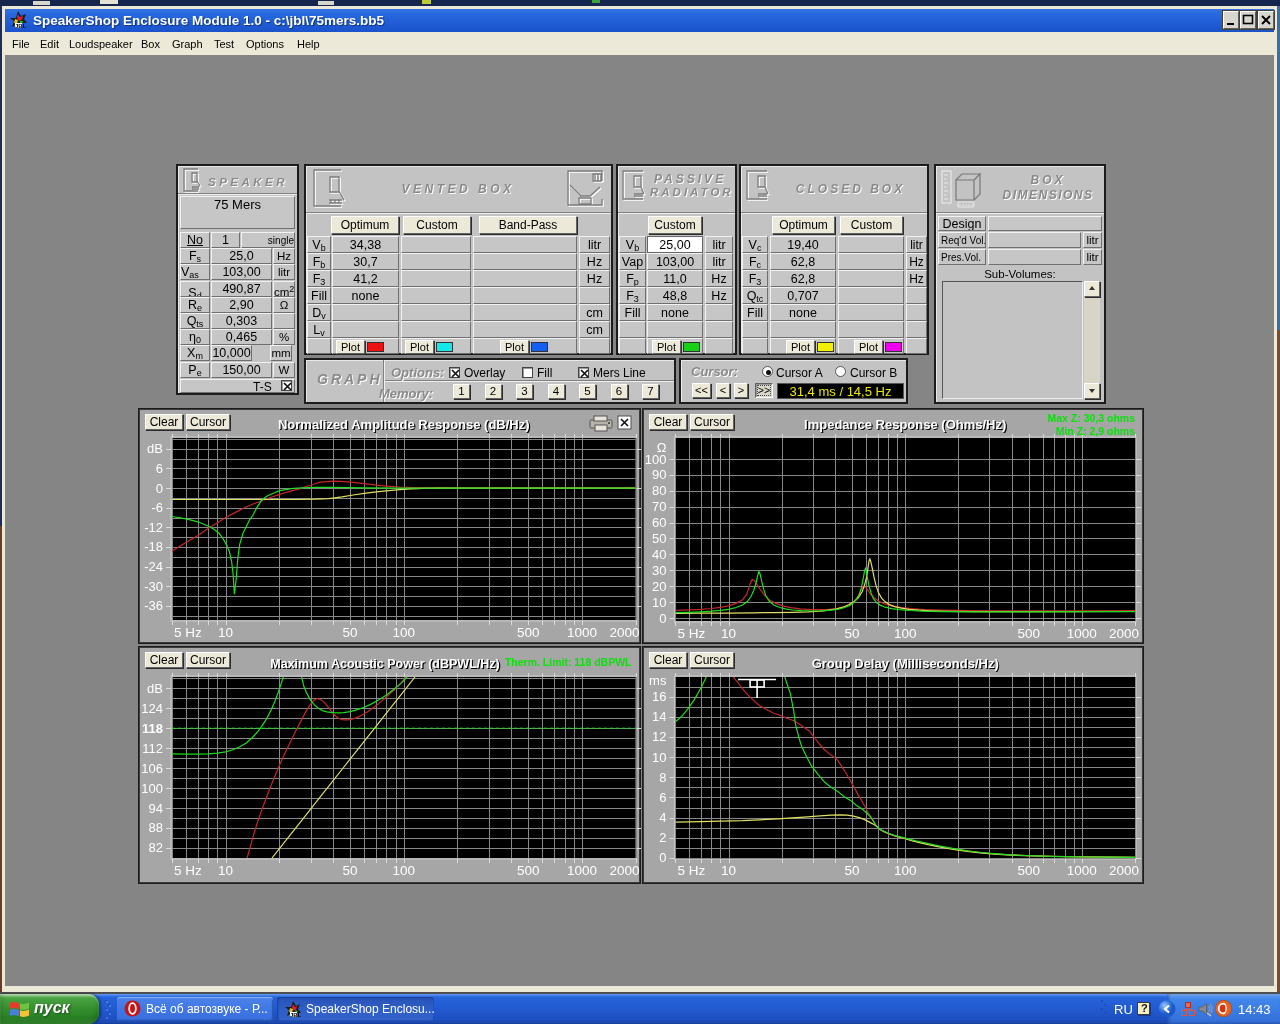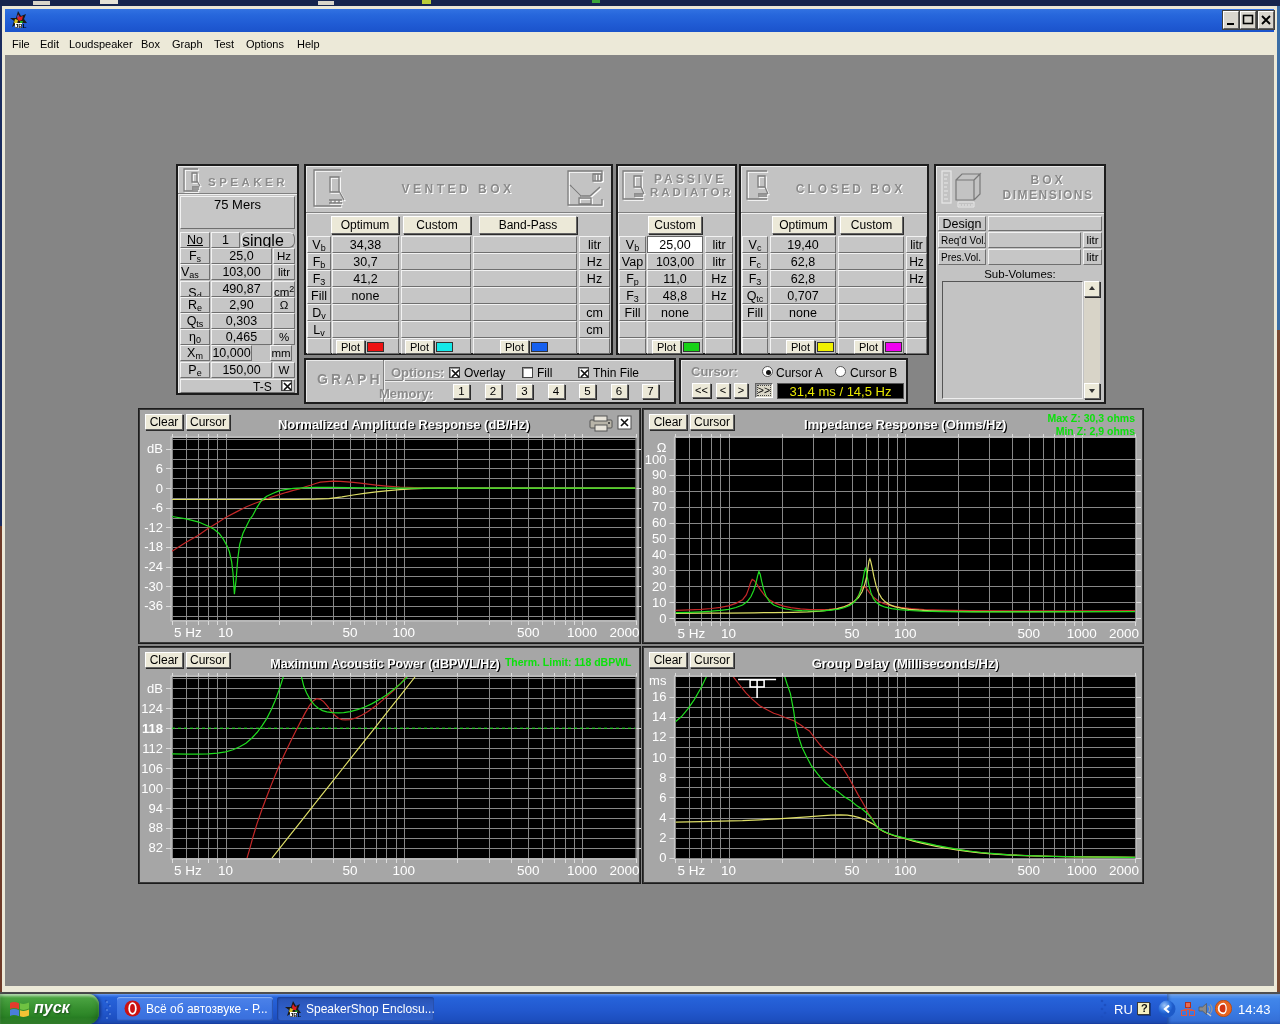--- a/index.html
+++ b/index.html
@@ -8,21 +8,21 @@
 .cell { position:absolute; background:#c6c6c6; color:#000; white-space:nowrap; overflow:hidden;
   border-top:1px solid #f2f2f2; border-left:1px solid #f2f2f2;
   border-right:1px solid #6f6f6f; border-bottom:1px solid #6f6f6f; }
 .cellw { position:absolute; background:#ffffff; color:#000;
   border:1px solid #666; }
 .btn { position:absolute; z-index:6; background:#ece9d8; color:#000; text-align:center;
   border:1px solid; border-color:#ffffff #636363 #636363 #ffffff;
   box-shadow:1px 1px 0 #2c2c2c; }
 .btn.pressed { border-color:#636363 #ffffff #ffffff #636363; box-shadow:inset 1px 1px 0 #9a9a9a;
   background:#dad7c8; outline:1px dotted #444; outline-offset:-3px; }
-.emb { position:absolute; color:#8a8a8a; font-weight:bold; text-shadow:1px 1px 0 #ffffff; }
+.emb { position:absolute; color:#8a8a8a; font-weight:bold; text-shadow:1px 1px 0 #ffffff;font-style:italic; }
 sub { font-size:9px; vertical-align:-2px; }
 sup { font-size:9px; vertical-align:4px; }
 </style></head>
 <body>
 <div id="scr">
 <div style="position:absolute;left:0;top:0;width:1280px;height:6px;background:#16254e"></div>
 <div style="position:absolute;left:33px;top:1px;width:17px;height:4px;background:#d8d5c9"></div>
 <div style="position:absolute;left:100px;top:0px;width:18px;height:4px;background:#e4e1d5"></div>
 <div style="position:absolute;left:318px;top:1px;width:16px;height:4px;background:#d8d5c9"></div>
 <div style="position:absolute;left:422px;top:0px;width:9px;height:4px;background:#b9cc37"></div>
@@ -35,20 +35,21 @@
 <div style="position:absolute;left:5px;top:9px;width:1269px;height:23px;background:linear-gradient(180deg,#3272e2 0%,#2767dc 25%,#1f5ad3 70%,#1b53cb 100%)"></div>
 <svg style="position:absolute;left:10px;top:11px" width="17" height="18">
 <polygon points="8,0 11,5 16,3 14,8 17,12 12,12 11,17 7,13 2,16 4,10 0,7 6,7" fill="#1a1a1a"></polygon>
 <polygon points="8,3 10,6 13,5 12,9 9,10 7,7" fill="#e02020"></polygon>
 <polygon points="5,8 8,9 7,13 4,12" fill="#d8c020"></polygon>
 <polygon points="10,10 13,10 12,13 10,13" fill="#20b020"></polygon>
 <polygon points="7,5 9,4 8,7" fill="#3050e0"></polygon>
 <rect x="5" y="12" width="7" height="5" fill="#ffffff"></rect>
 <text x="5" y="17" font-size="6" font-weight="bold" fill="#000">JBL</text>
 </svg>
+<div style="position:absolute;left:33px;top:13px;font-family:'Liberation Sans',sans-serif;font-size:13.5px;font-weight:bold;color:#ffffff;text-shadow:1px 1px 1px #10337a">SpeakerShop Enclosure Module 1.0 - c:\jbl\75mers.bb5</div>
 <div style="position:absolute;left:1223px;top:11px;width:16px;height:18px;background:#d9d6ce;border:1px solid;border-color:#fff #5f5f5f #5f5f5f #fff;box-shadow:0 0 0 1px #404040"></div>
 <div style="position:absolute;left:1240px;top:11px;width:16px;height:18px;background:#d9d6ce;border:1px solid;border-color:#fff #5f5f5f #5f5f5f #fff;box-shadow:0 0 0 1px #404040"></div>
 <div style="position:absolute;left:1258px;top:11px;width:16px;height:18px;background:#d9d6ce;border:1px solid;border-color:#fff #5f5f5f #5f5f5f #fff;box-shadow:0 0 0 1px #404040"></div>
 <svg style="position:absolute;left:1223px;top:11px" width="16" height="18">
       <path d="M4,13 h7" stroke="#000" stroke-width="2"></path>
     </svg>
 <svg style="position:absolute;left:1240px;top:11px" width="16" height="18">
       <rect x="3.5" y="4.5" width="9" height="8" fill="none" stroke="#000" stroke-width="1.6"></rect>
     </svg>
 <svg style="position:absolute;left:1258px;top:11px" width="16" height="18">
@@ -67,21 +68,21 @@
 <div style="position:absolute;left:176px;top:164px;width:123px;height:231px;background:#c3c3c3;border:2px solid #1c1c1c;box-shadow:inset 1px 1px 0 #e9e9e9"></div>
 <svg style="position:absolute;left:182px;top:168px" width="22" height="26">
       <path d="M16,1 H2 V23 H16 M10,5 h5 v9 h-5 z M15,13 l3,5 M10,19 h7 M10,21 h7" fill="none" stroke="#ffffff" stroke-width="1.3" transform="translate(1.2,1.2)"></path>
       <path d="M16,1 H2 V23 H16 M10,5 h5 v9 h-5 z M15,13 l3,5 M10,19 h7 M10,21 h7" fill="none" stroke="#7e7e7e" stroke-width="1.3"></path>
     </svg>
 <div class="emb" style="left:208px;top:176px;font-size:11.5px;letter-spacing:3.5px;">SPEAKER</div>
 <div style="position:absolute;left:178px;top:193px;width:119px;height:2px;border-top:1px solid #808080;border-bottom:1px solid #efefef"></div>
 <div class="cell" style="left:180px;top:196px;width:115px;height:33px;font-size:13px;text-align:center;line-height:32px;"><span style="position:relative;top:-8px">75 Mers</span></div>
 <div class="cell" style="left:180px;top:232px;width:30px;height:16px;font-size:12.5px;text-align:center;line-height:15px;text-decoration:underline;">No</div>
 <div class="cell" style="left:211px;top:232px;width:29px;height:16px;font-size:12.5px;text-align:center;line-height:15px;">1</div>
-<div class="cell" style="left:241px;top:232px;width:54px;height:16px;font-size:16px;text-align:left;line-height:15px;border-radius:6px;">single</div>
+<div class="cell" style="left:241px;top:232px;width:54px;height:16px;font-size:10px;text-align:right;line-height:15px;">single</div>
 <div class="cell" style="left:180px;top:248.2px;width:30px;height:16px;font-size:12.5px;text-align:center;line-height:15px;">F<sub>s</sub></div>
 <div class="cell" style="left:211px;top:248.2px;width:61px;height:16px;font-size:12.5px;text-align:center;line-height:15px;">25,0</div>
 <div class="cell" style="left:273px;top:248.2px;width:22px;height:16px;font-size:11.5px;text-align:center;line-height:15px;">Hz</div>
 <div class="cell" style="left:180px;top:264.4px;width:30px;height:16px;font-size:12.5px;text-align:left;line-height:15px;">V<sub>as</sub></div>
 <div class="cell" style="left:211px;top:264.4px;width:61px;height:16px;font-size:12.5px;text-align:center;line-height:15px;">103,00</div>
 <div class="cell" style="left:273px;top:264.4px;width:22px;height:16px;font-size:11.5px;text-align:center;line-height:15px;">litr</div>
 <div class="cell" style="left:180px;top:280.6px;width:30px;height:16px;font-size:12.5px;text-align:center;line-height:23px;text-decoration:underline;">S<sub>d</sub></div>
 <div class="cell" style="left:211px;top:280.6px;width:61px;height:16px;font-size:12.5px;text-align:center;line-height:15px;">490,87</div>
 <div class="cell" style="left:273px;top:280.6px;width:22px;height:16px;font-size:11.5px;text-align:center;line-height:15px;">cm<sup>2</sup></div>
 <div class="cell" style="left:180px;top:296.8px;width:30px;height:16px;font-size:12.5px;text-align:center;line-height:15px;">R<sub>e</sub></div>
@@ -272,21 +273,21 @@
       </svg>
     </div>
 <div style="position:absolute;left:464px;top:366px;font-size:12px;color:#000">Overlay</div>
 <div style="position:absolute;left:522px;top:367px;width:11px;height:11px;background:#fff;border:1px solid #444;box-shadow:inset 1px 1px 0 #999"></div>
 <div style="position:absolute;left:537px;top:366px;font-size:12px;color:#000">Fill</div>
 <div style="position:absolute;left:578px;top:367px;width:11px;height:11px;background:#fff;border:1px solid #444;box-shadow:inset 1px 1px 0 #999">
       <svg width="11" height="11" style="position:absolute;left:0;top:0">
         <path d="M2,2 L9,9 M9,2 L2,9" stroke="#111" stroke-width="1.7"></path>
       </svg>
     </div>
-<div style="position:absolute;left:593px;top:366px;font-size:12px;color:#000">Thin File</div>
+<div style="position:absolute;left:593px;top:366px;font-size:12px;color:#000">Mers Line</div>
 <div class="emb" style="left:379px;top:386px;font-size:13px;letter-spacing:0px;">Memory:</div>
 <div class="btn" style="left:453.0px;top:384px;width:17px;height:15px;font-size:11.5px;line-height:13px;">1</div>
 <div class="btn" style="left:484.5px;top:384px;width:17px;height:15px;font-size:11.5px;line-height:13px;">2</div>
 <div class="btn" style="left:516.0px;top:384px;width:17px;height:15px;font-size:11.5px;line-height:13px;">3</div>
 <div class="btn" style="left:547.5px;top:384px;width:17px;height:15px;font-size:11.5px;line-height:13px;">4</div>
 <div class="btn" style="left:579.0px;top:384px;width:17px;height:15px;font-size:11.5px;line-height:13px;">5</div>
 <div class="btn" style="left:610.5px;top:384px;width:17px;height:15px;font-size:11.5px;line-height:13px;">6</div>
 <div class="btn" style="left:642.0px;top:384px;width:17px;height:15px;font-size:11.5px;line-height:13px;">7</div>
 <div style="position:absolute;left:679px;top:358px;width:229px;height:46px;background:#c3c3c3;border:2px solid #1c1c1c;box-shadow:inset 1px 1px 0 #e9e9e9"></div>
 <div class="emb" style="left:691px;top:364px;font-size:13px;letter-spacing:0px;">Cursor:</div>

